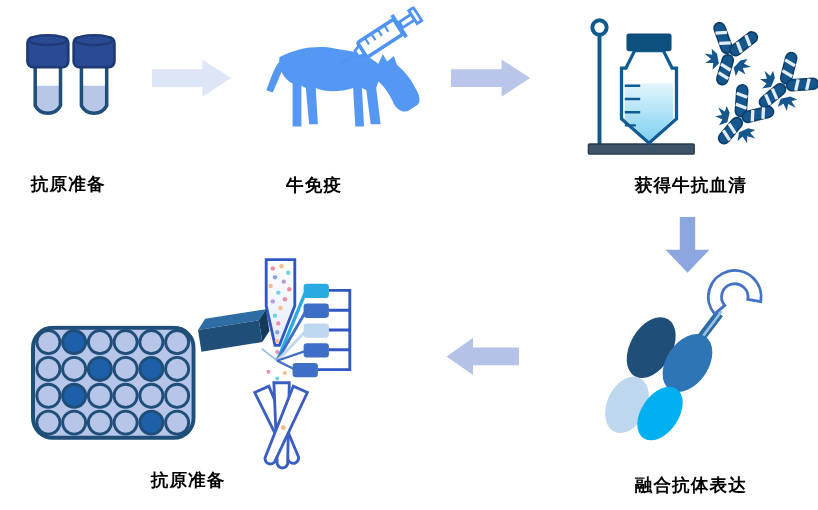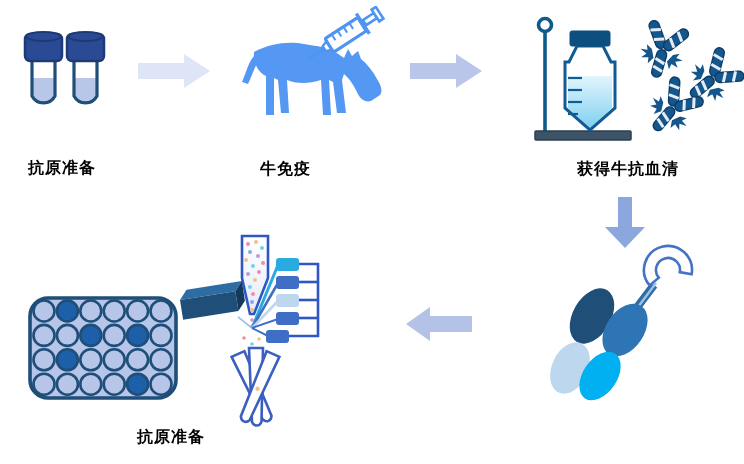--- a/index.html
+++ b/index.html
@@ -246,15 +246,16 @@
         <circle cx="62.8" cy="88.2" r="10.5" fill="none" stroke="#1f4e79" stroke-width="2.6"></circle>
         <circle cx="86.2" cy="88.2" r="10.5" fill="none" stroke="#1f4e79" stroke-width="2.6"></circle>
         <circle cx="109.6" cy="88.2" r="10.5" fill="#1d5fa8" stroke="#1f4e79" stroke-width="2.6"></circle>
         <circle cx="133.0" cy="88.2" r="10.5" fill="none" stroke="#1f4e79" stroke-width="2.6"></circle>
       </g>
   </svg>
 
   <div class="step-label" style="left:28px;top:158px">抗原准备</div>
   <div class="step-label" style="left:260px;top:159px">牛免疫</div>
   <div class="step-label" style="left:577px;top:159px">获得牛抗血清</div>
+  <div class="step-label" style="left:577px;top:431px">融合抗体表达</div>
   <div class="step-label" style="left:137px;top:427px">抗原准备</div>
 
 </div>
 
 </body></html>

